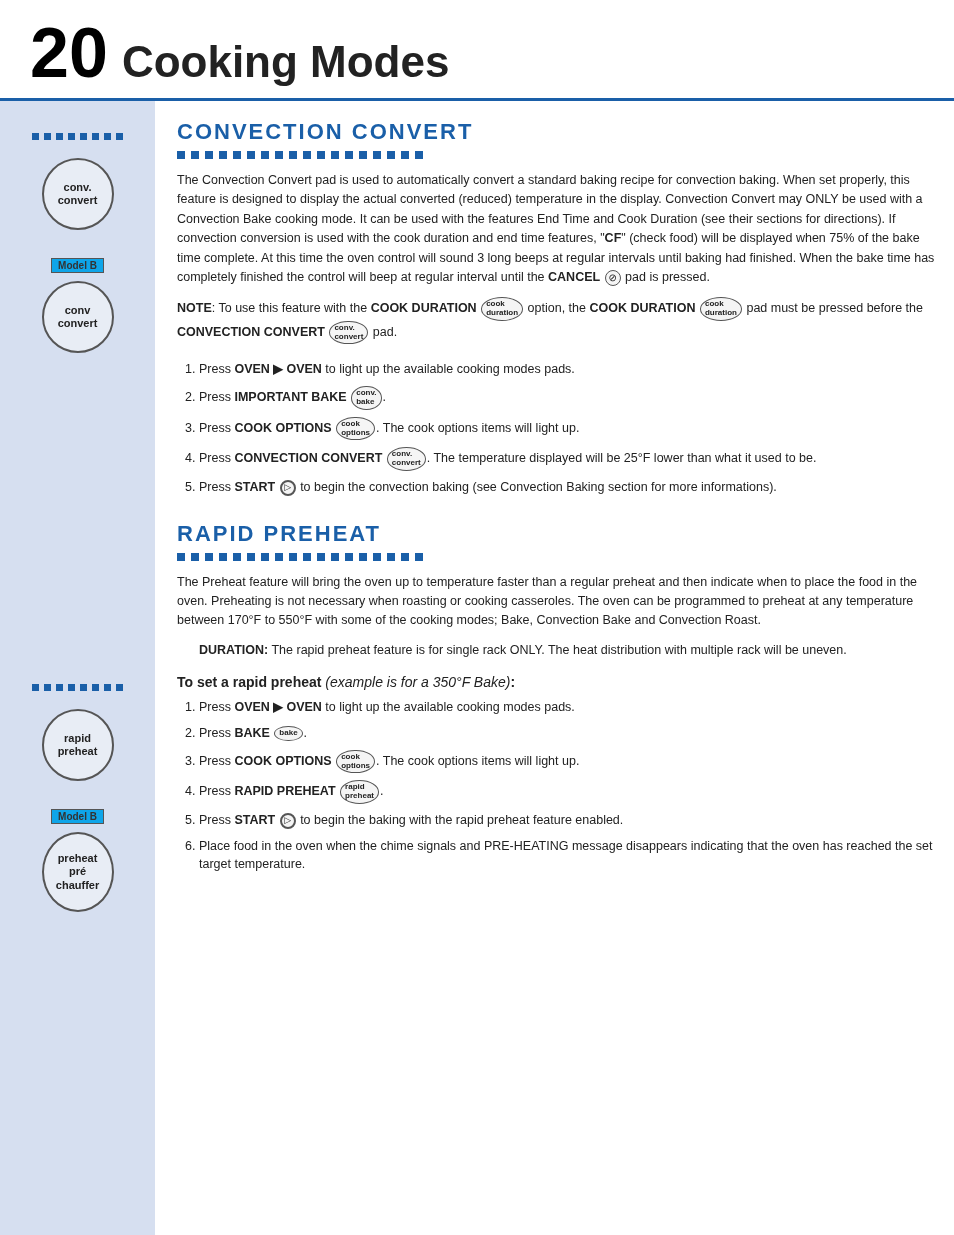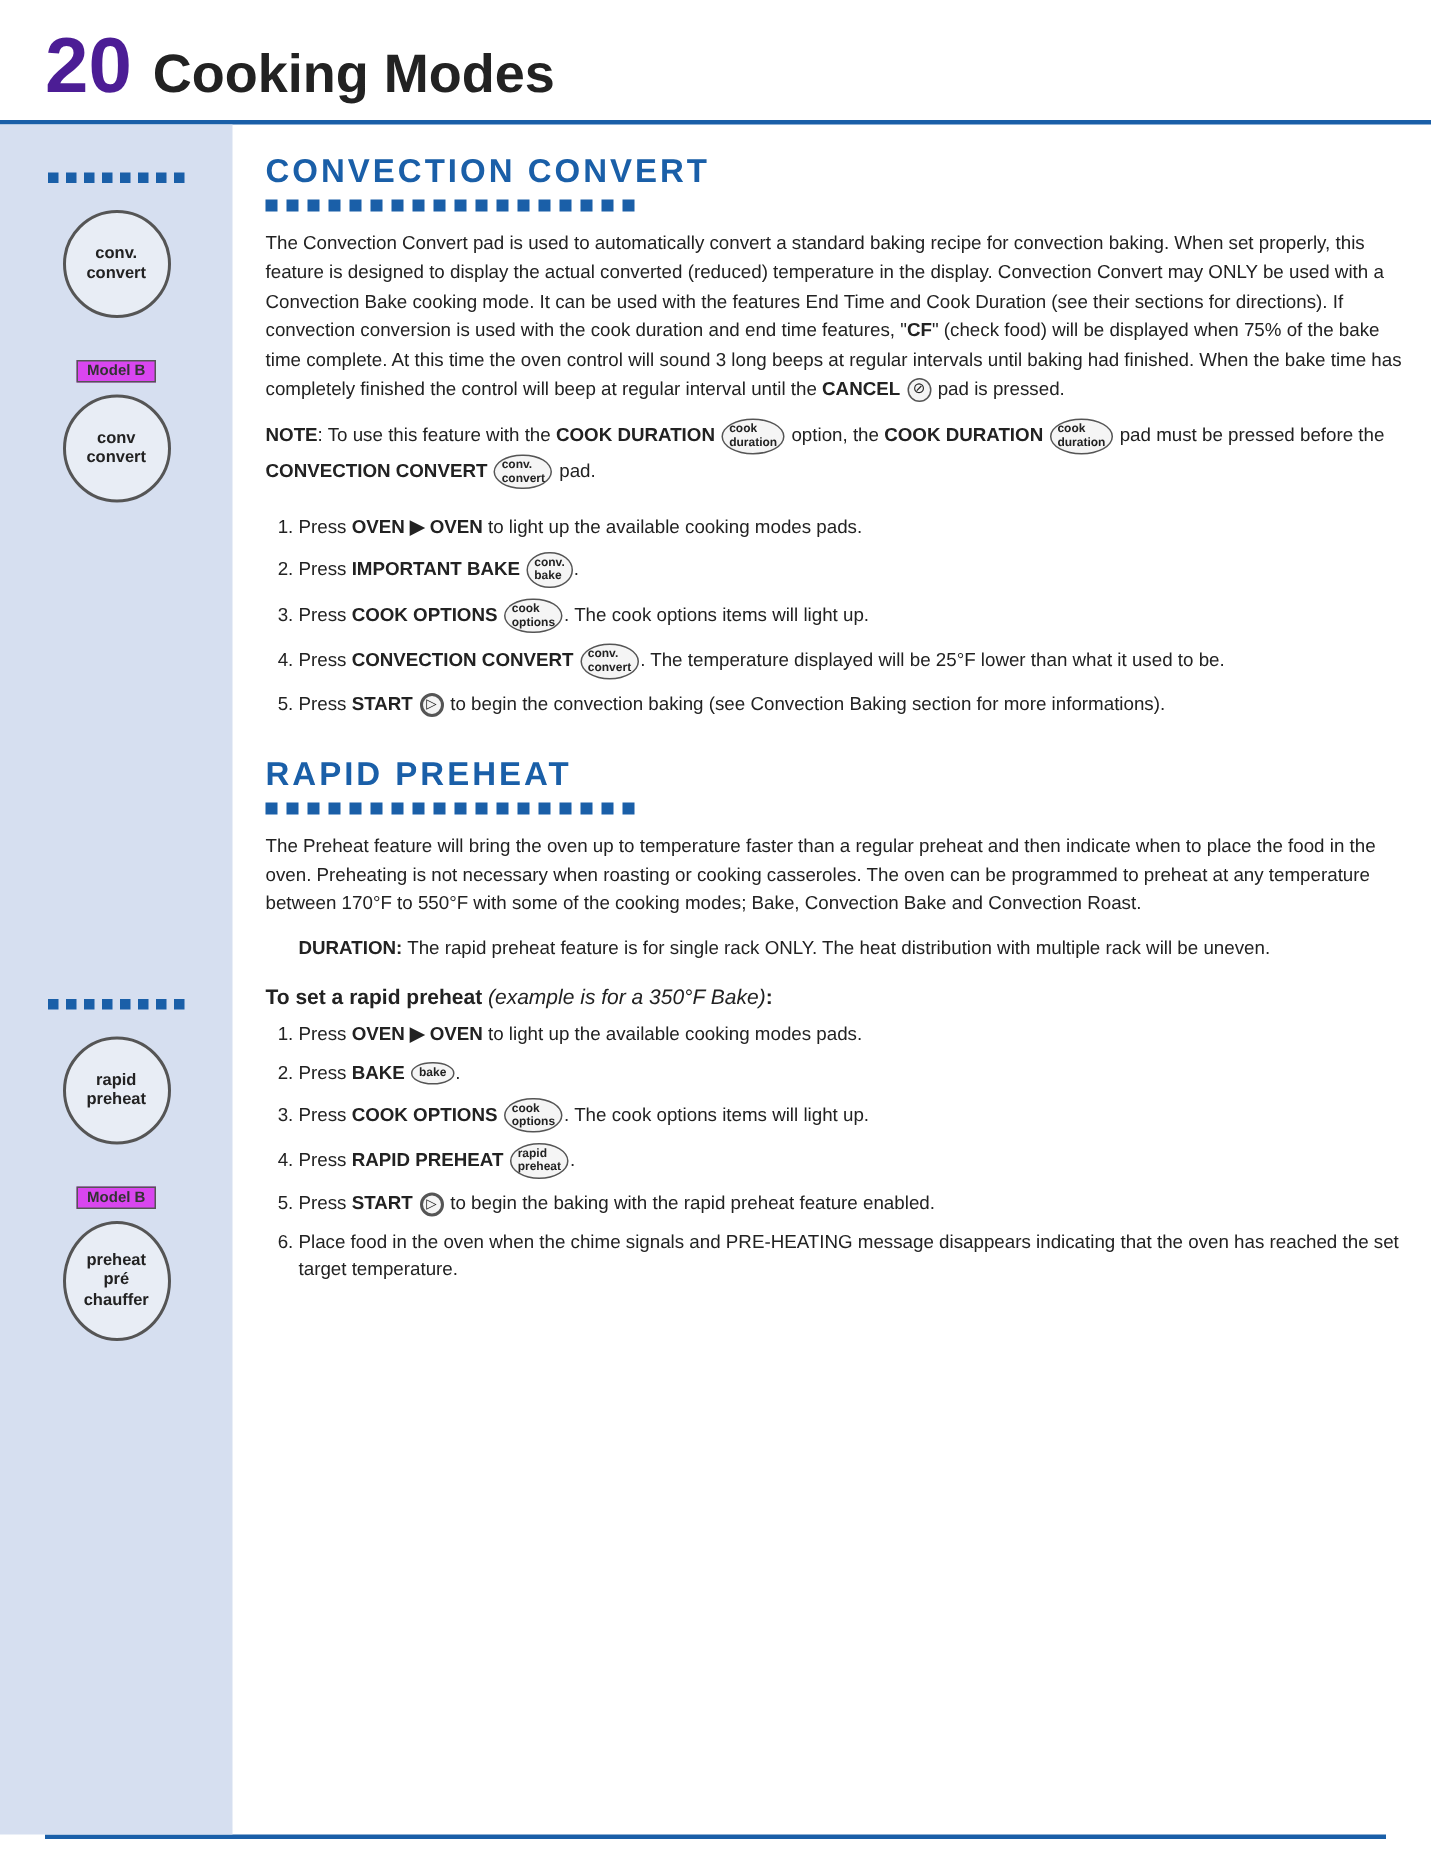--- a/index.html
+++ b/index.html
@@ -15,27 +15,27 @@
     
     .page-header {
       background: #fff;
       padding: 18px 30px 10px 30px;
       display: flex;
       align-items: baseline;
       gap: 14px;
       border-bottom: 3px solid #1a5fa8;
     }
     .page-number {
-      font-size: 52px;
+      font-size: 70px;
       font-weight: 900;
-      color: #4c1d95;
+      color: #000000;
       line-height: 1;
     }
     .page-title {
-      font-size: 36px;
+      font-size: 44px;
       font-weight: 900;
       color: #222;
       line-height: 1;
     }
 
     
     .main-content {
       display: flex;
       flex-direction: row;
       min-height: 1140px;
@@ -79,21 +79,21 @@
       line-height: 1.2;
     }
 
     .model-b-label {
       font-size: 10px;
       font-weight: bold;
       color: #333;
       border: 1.5px solid #555;
       padding: 1px 6px;
       margin: 4px 0 2px 0;
-      background: #d946ef;
+      background: #0ea5e9;
     }
     .dot {
       width: 7px;
       height: 7px;
       background: #1a5fa8;
       border-radius: 0;
       display: inline-block;
     }
 
     

